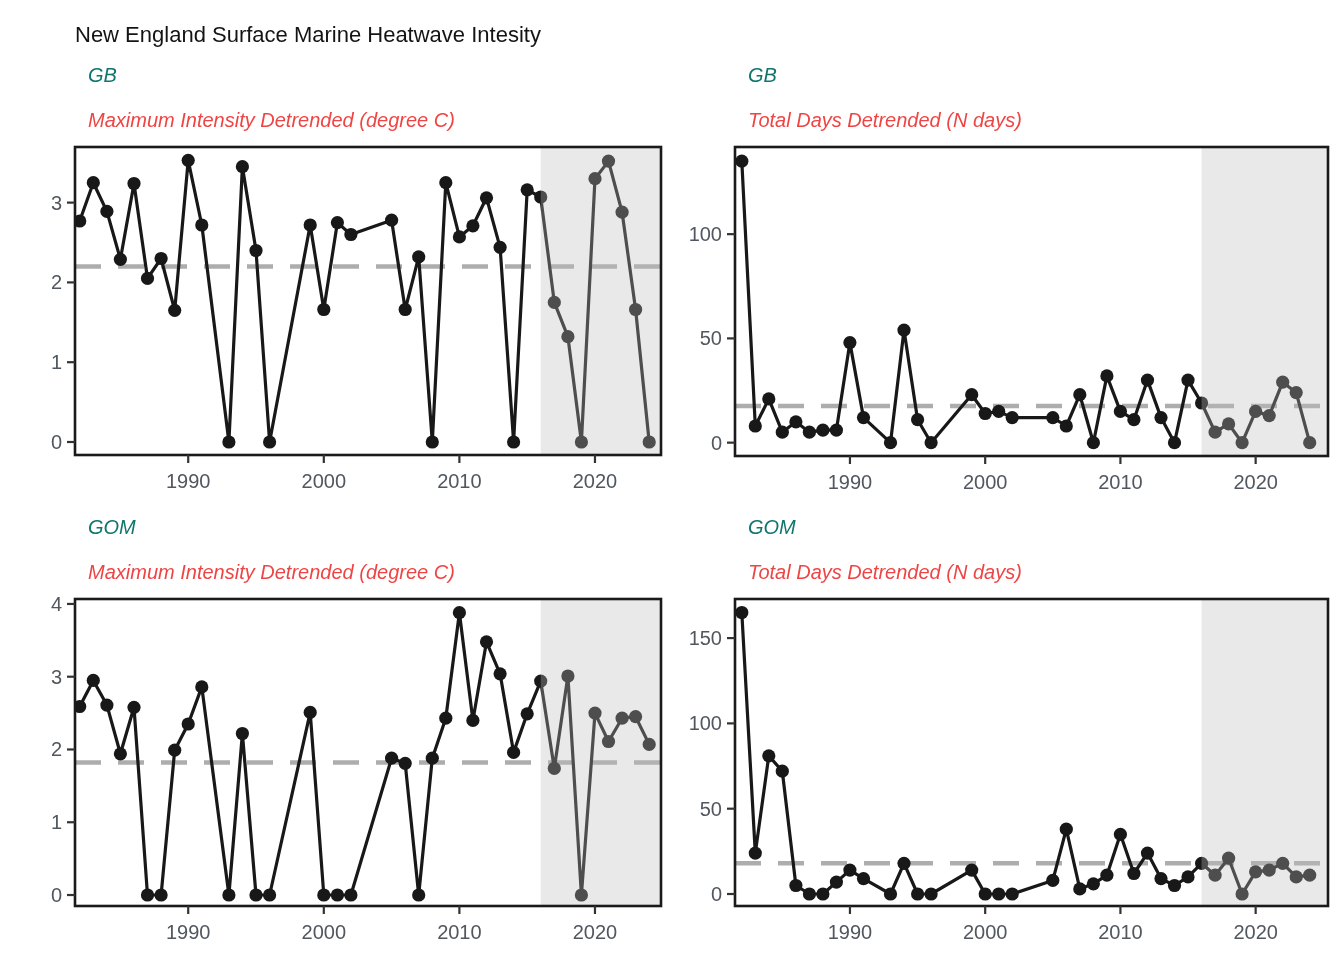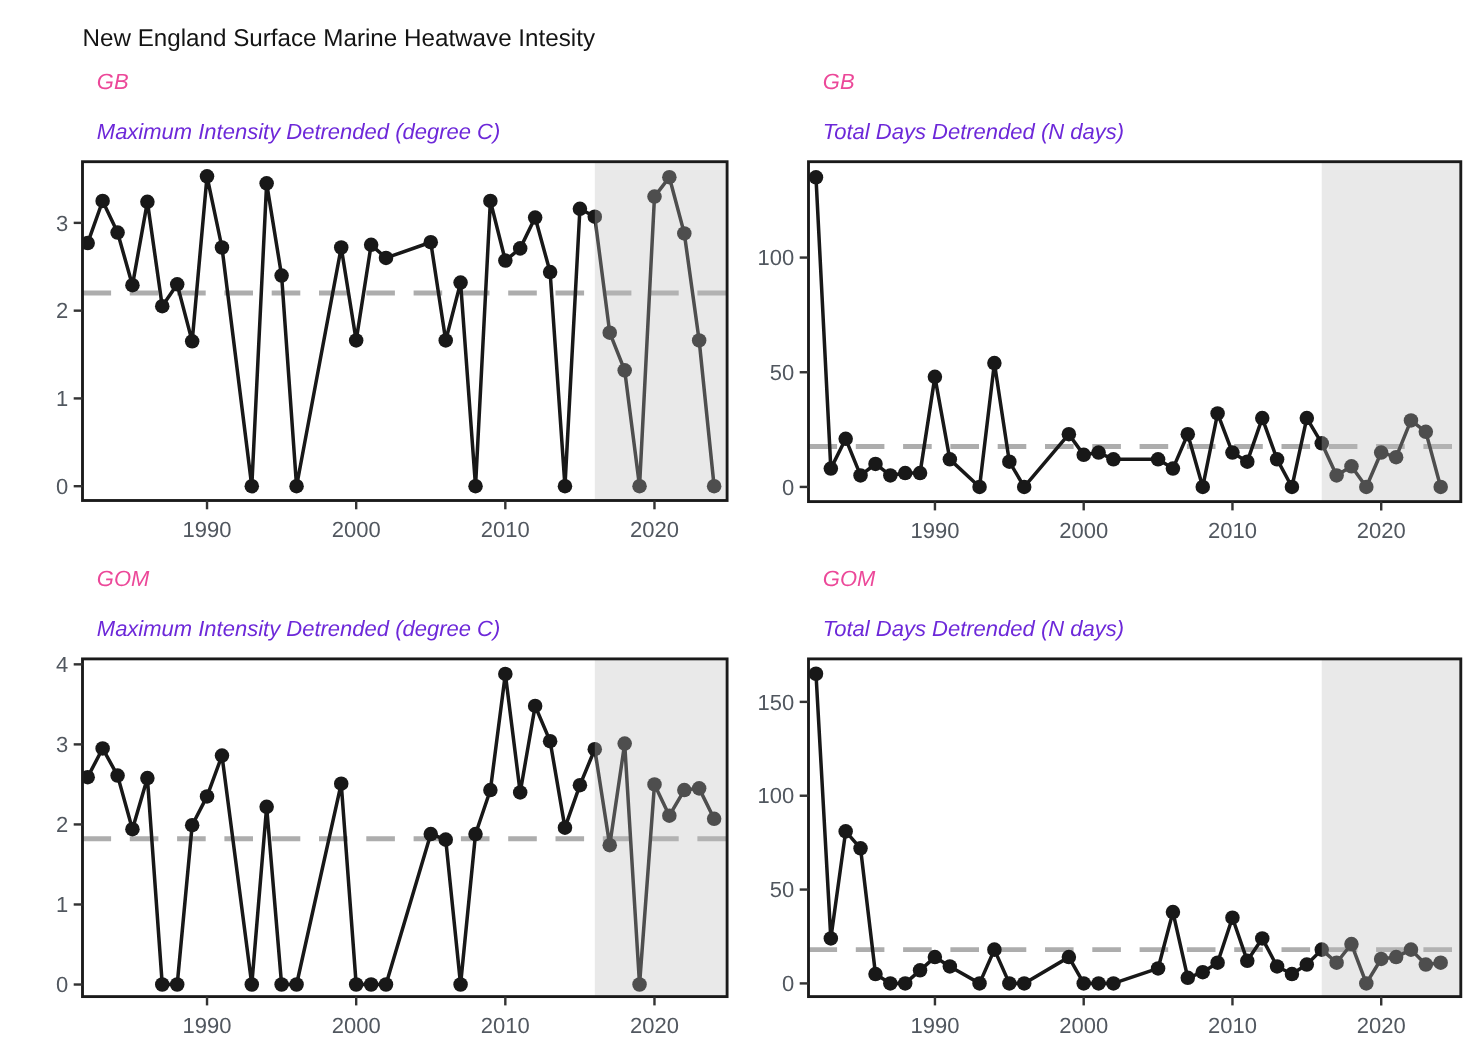--- a/index.html
+++ b/index.html
@@ -6,25 +6,25 @@
   body{
     width:1344px;height:960px;position:relative;overflow:hidden;
     font-family:"Liberation Sans", sans-serif;
   }
   .main-title{
     position:absolute;left:75px;top:22px;
     font-size:22px;line-height:26px;color:#141414;white-space:nowrap;
   }
   .region-label{
     position:absolute;font-size:20px;line-height:24px;
-    font-style:italic;color:#ec4899;white-space:nowrap;
+    font-style:italic;color:#0f766e;white-space:nowrap;
   }
   .metric-label{
     position:absolute;font-size:20px;line-height:24px;
-    font-style:italic;color:#6d28d9;white-space:nowrap;
+    font-style:italic;color:#ef4444;white-space:nowrap;
   }
   .pos-tl-region{left:88px;top:63px;}
   .pos-tl-metric{left:88px;top:108px;}
   .pos-tr-region{left:748px;top:63px;}
   .pos-tr-metric{left:748px;top:108px;}
   .pos-bl-region{left:88px;top:515px;}
   .pos-bl-metric{left:88px;top:560px;}
   .pos-br-region{left:748px;top:515px;}
   .pos-br-metric{left:748px;top:560px;}
   svg.charts{position:absolute;left:0;top:0;}

